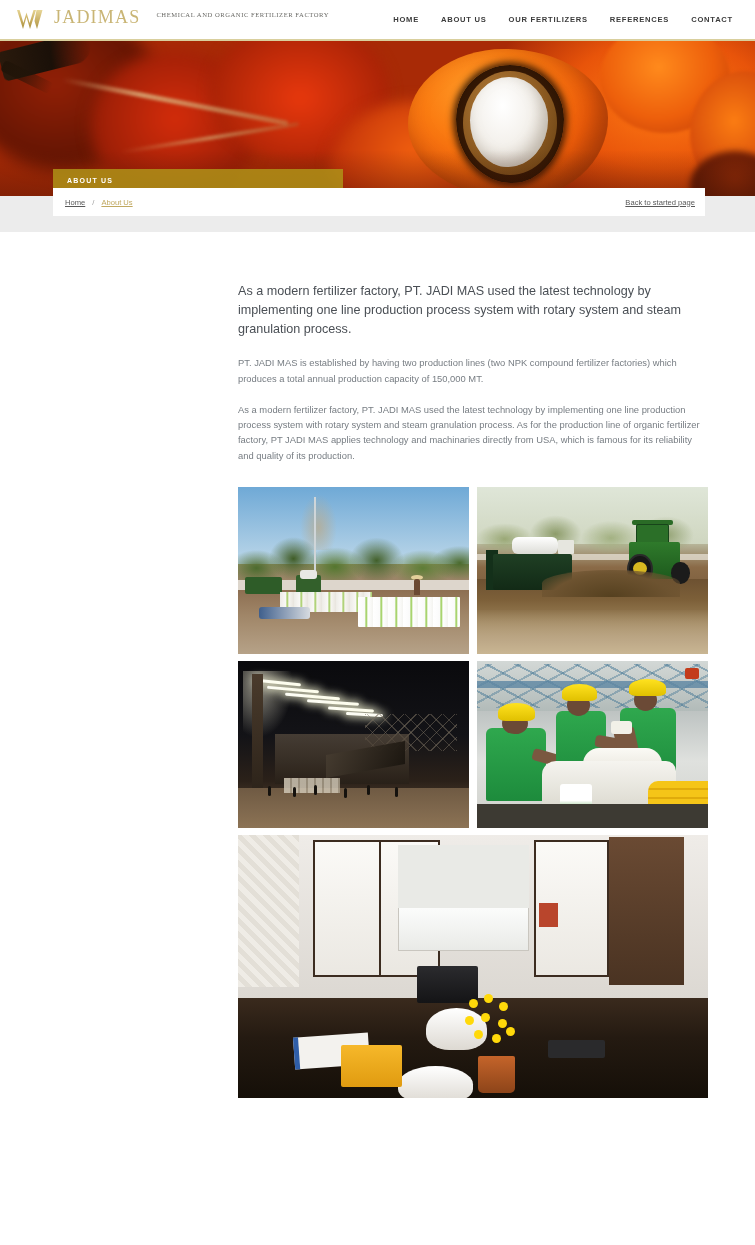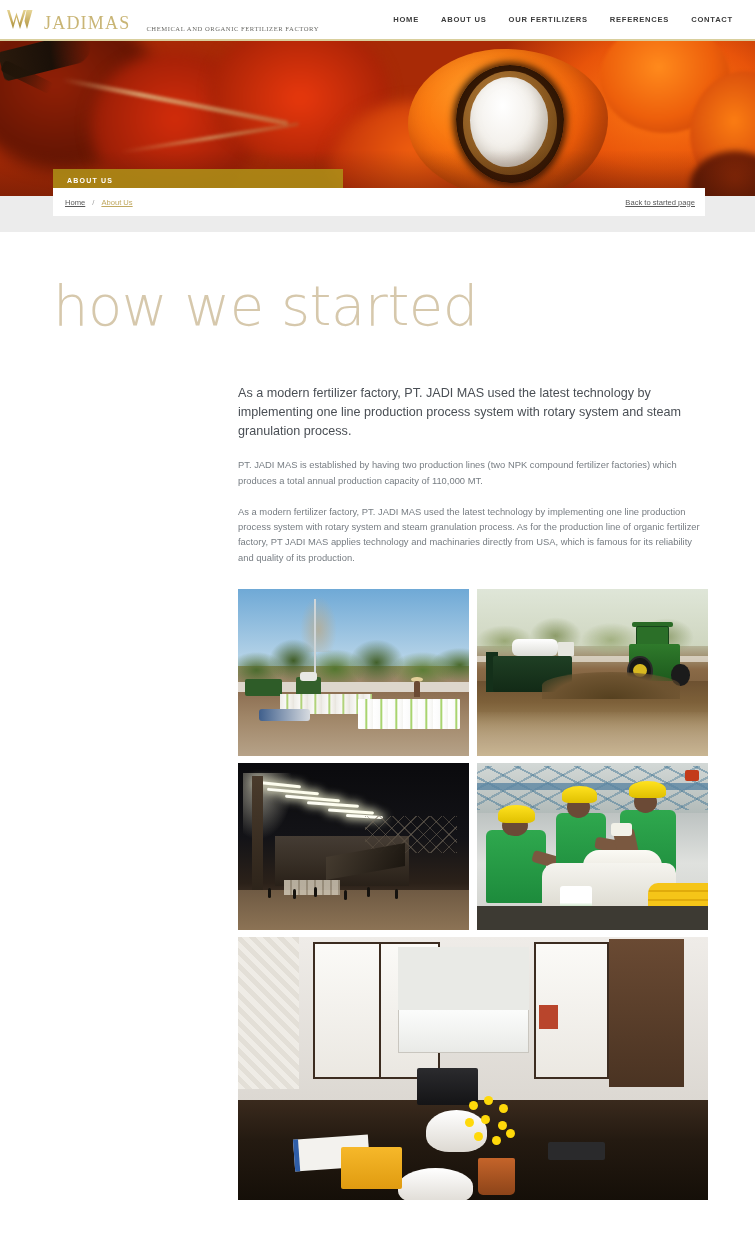--- a/index.html
+++ b/index.html
@@ -15,21 +15,21 @@
   
   .site-header {
     position: relative;
     height: 41px;
     background: #ffffff;
     display: flex;
     align-items: center;
     border-bottom: 2px solid #d9cf9d;
     z-index: 30;
   }
-  .brand { display: flex; align-items: flex-end; padding-left: 6px; }
+  .brand { display: flex; align-items: flex-start; padding-left: 16px; }
   .brand-mark { width: 30px; height: 24px; margin-right: 8px; position: relative; }
   .brand-name {
     font-family: "Liberation Serif", serif;
     font-size: 18px;
     letter-spacing: 1.2px;
     color: #c9b575;
     line-height: 1;
     font-weight: 400;
   }
   .brand-tag {
@@ -419,25 +419,24 @@
       <a class="crumb-link">Home</a>
       <span class="crumb-sep">/</span>
       <a class="crumb-link current">About Us</a>
     </div>
     <a class="crumb-back">Back to started page</a>
   </div>
 </div>
 
 <main class="page-main">
 
-  <h1 class="page-heading">how we started</h1>
 
   <div class="content-col">
     <p class="lead-text">As a modern fertilizer factory, PT. JADI MAS used the latest technology by implementing one line production process system with rotary system and steam granulation process.</p>
-    <p class="body-text">PT. JADI MAS is established by having two production lines (two NPK compound fertilizer factories) which produces a total annual production capacity of 110,000 MT.</p>
+    <p class="body-text">PT. JADI MAS is established by having two production lines (two NPK compound fertilizer factories) which produces a total annual production capacity of 150,000 MT.</p>
     <p class="body-text">As a modern fertilizer factory, PT. JADI MAS used the latest technology by implementing one line production process system with rotary system and steam granulation process. As for the production line of organic fertilizer factory, PT JADI MAS applies technology and machinaries directly from USA, which is famous for its reliability and quality of its production.</p>
   </div>
 
   <div class="gallery">
 
     <div class="grid-row">
       <figure class="tile half">
         <div class="p1">
           <div class="p1-sky"></div>
           <div class="p1-tree-bare"></div>

